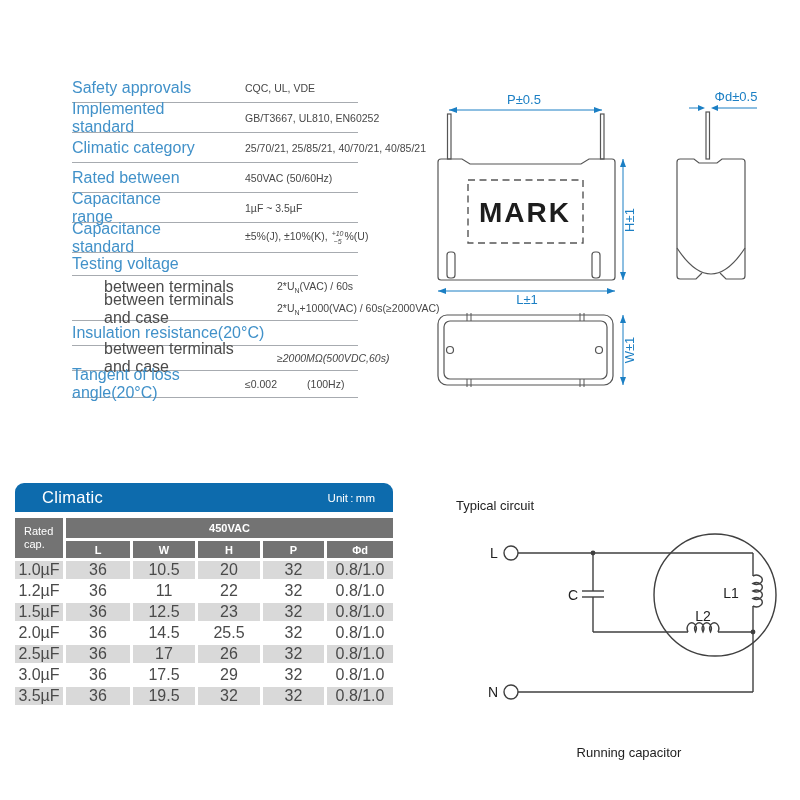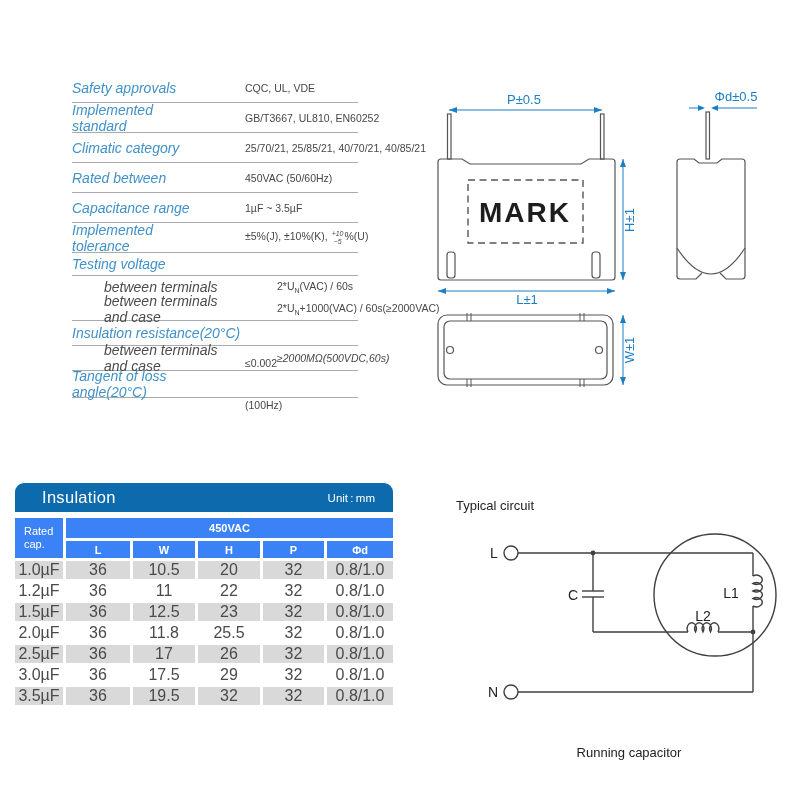--- a/index.html
+++ b/index.html
@@ -3,42 +3,42 @@
 <meta charset="utf-8">
 <style>
   html,body { margin:0; padding:0; background:#ffffff; }
   #canvas { position:relative; width:800px; height:800px; background:#ffffff;
             font-family:"Liberation Sans", sans-serif; overflow:hidden; }
 
   
   .spec-row { position:absolute; left:72px; width:286px; display:flex; align-items:center;
               border-bottom:1px solid #a7abb0; box-sizing:border-box; }
   .spec-row.nb { border-bottom:none; }
-  .spec-label { color:#4191c9; font-size:14px; flex:0 0 133px;font-style:italic; }
+  .spec-label { color:#4191c9; font-size:16px; flex:0 0 133px; }
   .spec-label.dark { color:#4b4b4b;padding-left:32px; }
   .spec-label.wide { flex:1; }
   .spec-value { color:#474747; font-size:10.5px; white-space:nowrap;margin-left:40px; }
   .spec-value.spread { flex:1; display:flex; justify-content:space-between;font-style:italic; }
-  .spec-value.gap { display:flex; gap:30px;flex-direction:column; }
+  .spec-value.gap { display:flex; gap:30px; }
   sub.u { font-size:7px; }
   .frac { display:inline-flex; flex-direction:column; font-size:7px; line-height:1.05;
           vertical-align:middle; margin:0 1px; text-align:center; }
 
   
   .dim-wrap { position:absolute; left:15px; top:483px; width:378px; }
   .dim-titlebar { height:29px; background:#0d6bad; border-radius:9px 9px 0 0;
                   display:flex; align-items:center; justify-content:space-between;
                   padding:0 18px 0 27px; box-sizing:border-box; }
   .dim-title { color:#fff; font-size:16.5px; letter-spacing:.3px; }
   .dim-unit  { color:#fff; font-size:11.5px;padding-left:44px; }
   .dim-grid { margin-top:6px; display:grid;
               grid-template-columns:48px 64px 62px 62px 61px 66px;
               grid-template-rows:20px 17px repeat(7,18px);
               gap:3px; }
-  .hc { background:#3b82f6; color:#fff; display:flex; align-items:center; justify-content:center;
+  .hc { background:#737373; color:#fff; display:flex; align-items:center; justify-content:center;
         font-size:11px; font-weight:700; }
   .hc.rated { grid-row:1/3; grid-column:1; flex-direction:column; align-items:flex-start;
               justify-content:center; padding-left:9px; box-sizing:border-box;
               font-weight:400; line-height:1.2; font-size:11px; }
   .hc.vband { grid-column:2/7; }
   .dc { display:flex; align-items:center; justify-content:center; color:#4a4a4a; font-size:16px; }
   .row-g { background:#d9d9d9; }
 
   
   #draw { position:absolute; left:0; top:0; }
@@ -74,21 +74,21 @@
     </div>
     <div class="spec-row" style="top:163px;height:30px">
       <span class="spec-label">Rated between</span>
       <span class="spec-value">450VAC (50/60Hz)</span>
     </div>
     <div class="spec-row" style="top:193px;height:30px">
       <span class="spec-label">Capacitance range</span>
       <span class="spec-value">1µF ~ 3.5µF</span>
     </div>
     <div class="spec-row" style="top:223px;height:30px">
-      <span class="spec-label">Implemented tolerance</span>
+      <span class="spec-label">Capacitance standard</span>
       <span class="spec-value">
         <span>±5%(J),  ±10%(K),</span>
         <span class="frac">
             <i>+10</i>
             <i>−5</i>
           </span><span>%(U)</span>
       </span>
     </div>
 
     <div class="spec-row" style="top:253px;height:23px">
@@ -118,21 +118,21 @@
       <span class="spec-label">Tangent of loss angle(20°C)</span>
       <span class="spec-value gap">
         <span>≤0.002</span>
         <span>(100Hz)</span>
       </span>
     </div>
   </div>
 
   <div class="dim-wrap">
     <div class="dim-titlebar">
-      <span class="dim-title">Insulation</span>
+      <span class="dim-title">Climatic</span>
       <span class="dim-unit">Unit : mm</span>
     </div>
     <div class="dim-grid">
       <div class="hc rated">
         <span>Rated</span>
         <span>cap.</span>
       </div>
       <div class="hc vband">450VAC</div>
       <div class="hc">L</div>
       <div class="hc">W</div>
@@ -156,21 +156,21 @@
 
       <div class="dc row-g">1.5µF</div>
       <div class="dc row-g">36</div>
       <div class="dc row-g">12.5</div>
       <div class="dc row-g">23</div>
       <div class="dc row-g">32</div>
       <div class="dc row-g">0.8/1.0</div>
 
       <div class="dc">2.0µF</div>
       <div class="dc">36</div>
-      <div class="dc">11.8</div>
+      <div class="dc">14.5</div>
       <div class="dc">25.5</div>
       <div class="dc">32</div>
       <div class="dc">0.8/1.0</div>
 
       <div class="dc row-g">2.5µF</div>
       <div class="dc row-g">36</div>
       <div class="dc row-g">17</div>
       <div class="dc row-g">26</div>
       <div class="dc row-g">32</div>
       <div class="dc row-g">0.8/1.0</div>

